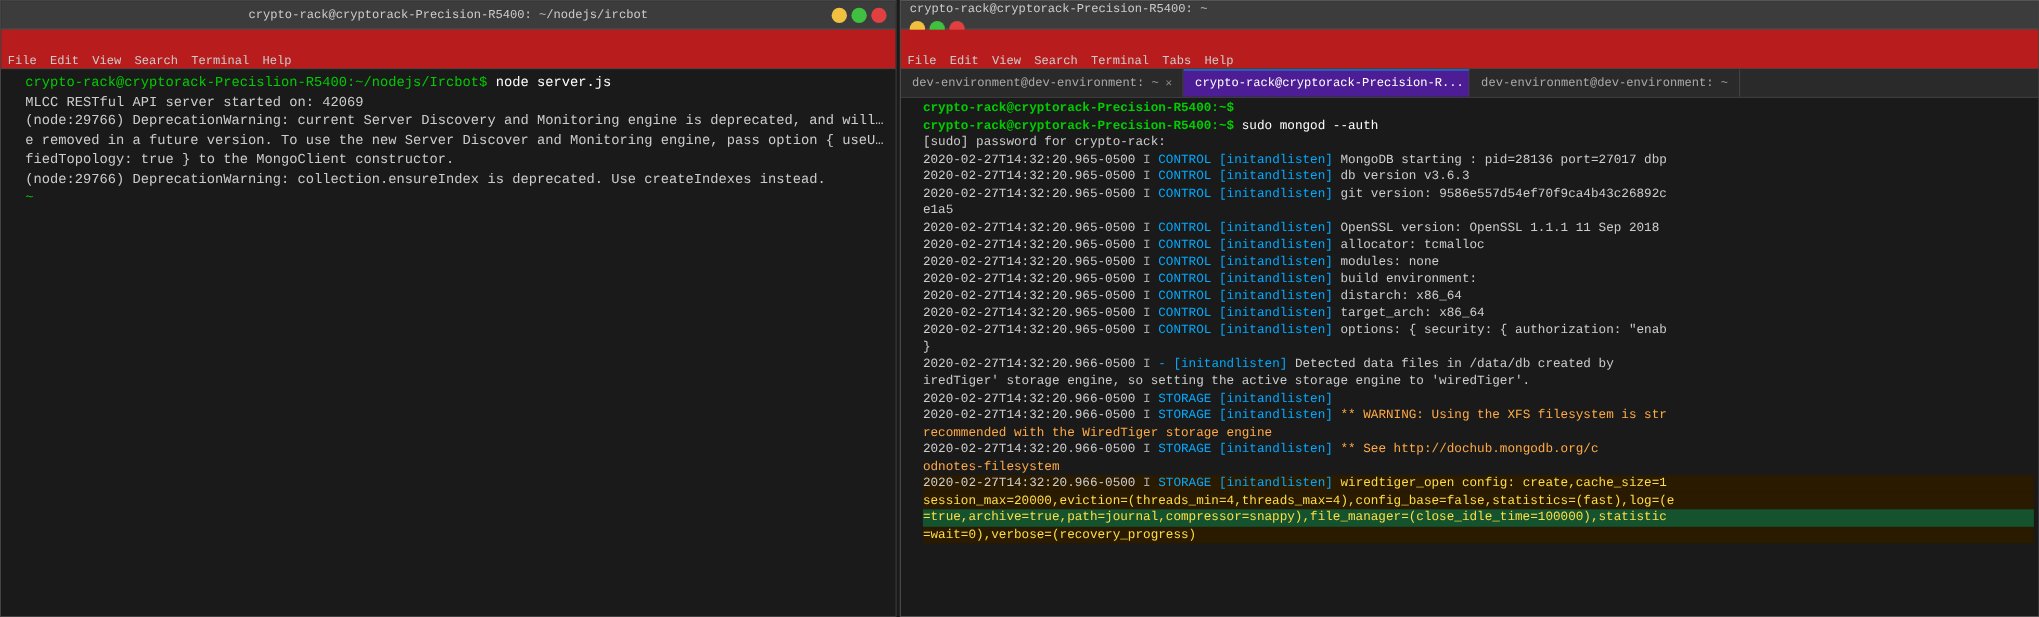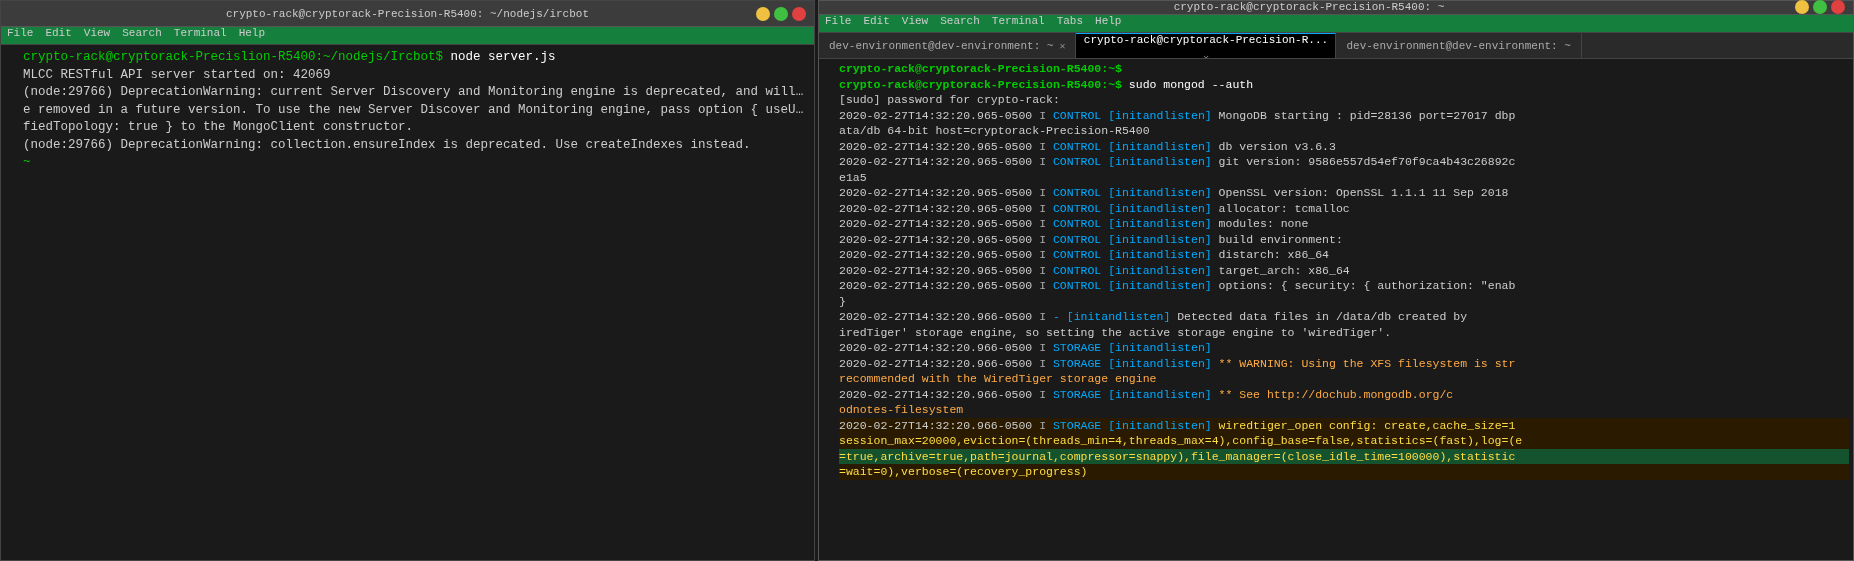--- a/index.html
+++ b/index.html
@@ -83,33 +83,34 @@
       width: 1036px;
       height: 561px;
       z-index: 10;
       display: flex;
       flex-direction: column;
       border: 1px solid #555;
     }
 
     .terminal-titlebar-2 {
       background: #3c3c3c;
-      height: 14px;
-      display: flex;
-      align-items: flex-end;
+      height: 26px;
+      display: flex;
+      align-items: flex-start;
       padding: 0 8px;
       border-bottom: 1px solid #555;
       gap: 4px;
+      flex-direction: column;
     }
 
     .terminal-menubar {
-      background: #15803d;
-      height: 18px;
-      display: flex;
-      align-items: flex-start;
+      background: #b91c1c;
+      height: 36px;
+      display: flex;
+      align-items: flex-end;
       padding: 0 6px;
       gap: 12px;
       border-bottom: 1px solid #444;
     }
 
     .menu-item {
       font-size: 11px;
       color: #ccc;
       cursor: default;
     }
@@ -130,24 +131,23 @@
       font-size: 11px;
       color: #aaa;
       border-right: 1px solid #444;
       background: #2a2a2a;
       white-space: nowrap;
       gap: 6px;
       max-width: 260px;
     }
 
     .tab.active {
-      background: #000000;
+      background: #4c1d95;
       color: #fff;
       border-top: 1px solid #00aaff;
-      flex-direction: column;
     }
 
     .tab-close {
       color: #888;
       font-size: 10px;
       cursor: pointer;
     }
 
     .terminal-body-2 {
       background: #1a1a1a;
@@ -271,23 +271,20 @@
       <span class="t2-cmd"> sudo mongod --auth</span>
     </div>
     <div class="terminal-line">
       <span class="t2-sudo">[sudo] password for crypto-rack:</span>
     </div>
 
     <div class="terminal-line">
       <span class="t2-ts">2020-02-27T14:32:20.965-0500 </span><span class="t2-level">I </span><span class="t2-tag">CONTROL  </span><span class="t2-tag"> [initandlisten] </span><span class="t2-msg">MongoDB starting : pid=28136 port=27017 dbp</span>
     </div>
     <div class="terminal-line">
-      <span class="t2-msg">ata/db 64-bit host=cryptorack-Precision-R5400</span>
-    </div>
-    <div class="terminal-line">
       <span class="t2-ts">2020-02-27T14:32:20.965-0500 </span><span class="t2-level">I </span><span class="t2-tag">CONTROL  </span><span class="t2-tag"> [initandlisten] </span><span class="t2-msg">db version v3.6.3</span>
     </div>
     <div class="terminal-line">
       <span class="t2-ts">2020-02-27T14:32:20.965-0500 </span><span class="t2-level">I </span><span class="t2-tag">CONTROL  </span><span class="t2-tag"> [initandlisten] </span><span class="t2-msg">git version: 9586e557d54ef70f9ca4b43c26892c</span>
     </div>
     <div class="terminal-line">
       <span class="t2-msg">e1a5</span>
     </div>
     <div class="terminal-line">
       <span class="t2-ts">2020-02-27T14:32:20.965-0500 </span><span class="t2-level">I </span><span class="t2-tag">CONTROL  </span><span class="t2-tag"> [initandlisten] </span><span class="t2-msg">OpenSSL version: OpenSSL 1.1.1  11 Sep 2018</span>

